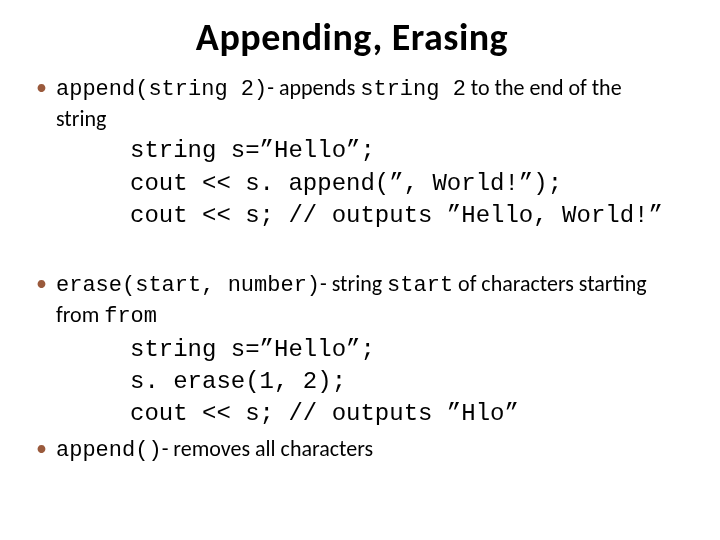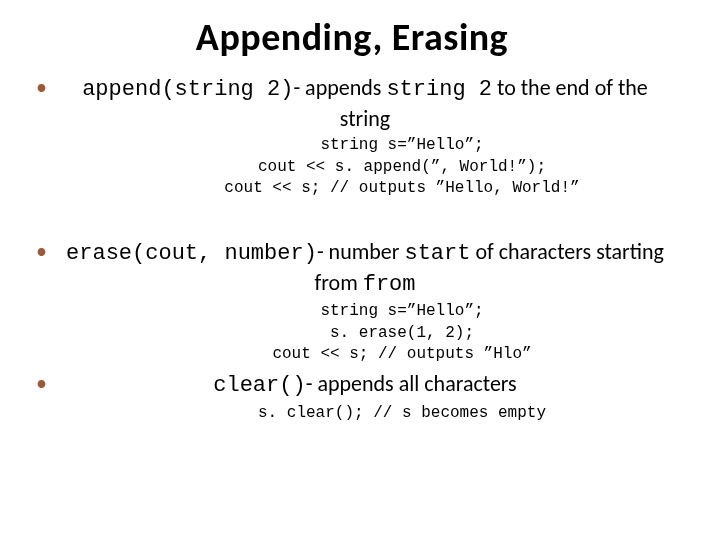--- a/index.html
+++ b/index.html
@@ -1,23 +1,23 @@
 <!DOCTYPE html>
 <html><head>
 <meta charset="utf-8">
 <style>
   * { margin: 0; padding: 0; box-sizing: border-box; }
   html, body { width: 720px; height: 540px; background: #ffffff; font-family: Calibri, "Segoe UI", Arial, sans-serif; color: #000; }
   .slide { width: 704px; height: 540px; padding: 10px 30px 20px 30px; }
   .title { font-size: 38px; text-align: center; letter-spacing: 0.5px; margin-top: 4px; margin-bottom: 14px; }
   ul.top { list-style: none; padding-left: 0; }
-  ul.top > li { position: relative; padding-left: 26px; font-size: 22px; line-height: 1.3; margin-bottom: 4px; text-align: center; }
+  ul.top > li { position: relative; padding-left: 26px; font-size: 22px; line-height: 1.3; margin-bottom: 4px; }
   ul.top > li::before { content: "•"; position: absolute; left: 6px; top: 0; color: #9a5a3c; font-size: 22px; line-height: 1.3; }
   .code { font-family: "Courier New", Courier, monospace; }
-  .code-block { font-family: "Courier New", Courier, monospace; font-size: 16px; line-height: 1.35; padding-left: 74px; margin-top: 2px; margin-bottom: 2px; white-space: pre; }
+  .code-block { font-family: "Courier New", Courier, monospace; font-size: 24px; line-height: 1.35; padding-left: 74px; margin-top: 2px; margin-bottom: 2px; white-space: pre; }
   .gap { height: 34px; }
   .tight { margin-bottom: 0; }
 </style>
 </head>
 <body>
 
 <div class="slide">
   <h1 class="title">Appending, Erasing</h1>
 
   <ul class="top">
@@ -29,25 +29,24 @@
 cout &lt;&lt; s; // outputs ”Hello, World!”</div>
     </li>
 
   </ul>
 
   <div class="gap"></div>
 
   <ul class="top">
 
     <li>
-      <span class="code">erase(cout, number)</span><span>- number </span><span class="code">start</span><span> of characters starting from </span><span class="code">from</span>
+      <span class="code">erase(start, number)</span><span>- string </span><span class="code">start</span><span> of characters starting from </span><span class="code">from</span>
       <div class="code-block">string s=”Hello”;
 s. erase(1, 2);
 cout &lt;&lt; s; // outputs ”Hlo”</div>
     </li>
 
     <li class="tight">
-      <span class="code">clear()</span><span>- appends all characters</span>
-      <div class="code-block">s. clear(); // s becomes empty</div>
+      <span class="code">append()</span><span>- removes all characters</span>
     </li>
 
   </ul>
 </div>
 
 </body></html>

